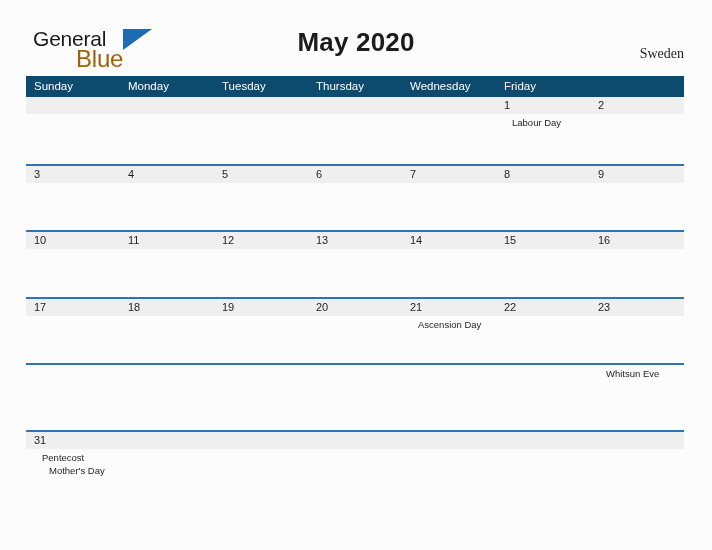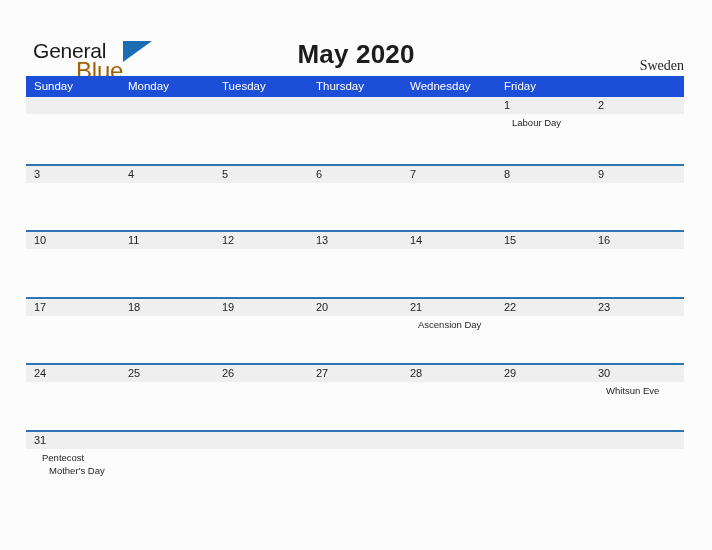--- a/index.html
+++ b/index.html
@@ -22,21 +22,20 @@
     height: 550px;
   }
 
   
   .top-bar {
     position: absolute;
     left: 0;
     top: 0;
     width: 712px;
     height: 76px;
-    margin-top: 12px;
   }
 
   .brand {
     position: absolute;
     left: 33px;
     top: 28px;
     width: 190px;
     height: 42px;
     line-height: 1;
   }
@@ -95,21 +94,21 @@
     position: absolute;
     left: 26px;
     top: 76px;
     width: 658px;
   }
 
   .weekday-row {
     display: flex;
     width: 658px;
     height: 21px;
-    background: #1d4ed8;
+    background: #0c4a6e;
   }
   .weekday-cell {
     width: 94px;
     flex: 0 0 94px;
     box-sizing: border-box;
     padding-left: 8px;
     font-size: 11.5px;
     line-height: 21px;
     color: #ffffff;
     font-family: "Liberation Sans", sans-serif;
@@ -274,29 +273,20 @@
             <div class="ev-cell"></div>
             <div class="ev-cell"></div>
             <div class="ev-cell">
               <span class="ev-line">Ascension Day</span>
             </div>
             <div class="ev-cell"></div>
             <div class="ev-cell"></div>
           </div>
         </div>
         <div class="week-row">
-          <div class="numbers">
-            <div class="num-cell">24</div>
-            <div class="num-cell">25</div>
-            <div class="num-cell">26</div>
-            <div class="num-cell">27</div>
-            <div class="num-cell">28</div>
-            <div class="num-cell">29</div>
-            <div class="num-cell">30</div>
-          </div>
           <div class="events">
             <div class="ev-cell"></div>
             <div class="ev-cell"></div>
             <div class="ev-cell"></div>
             <div class="ev-cell"></div>
             <div class="ev-cell"></div>
             <div class="ev-cell"></div>
             <div class="ev-cell">
               <span class="ev-line">Whitsun Eve</span>
             </div>

